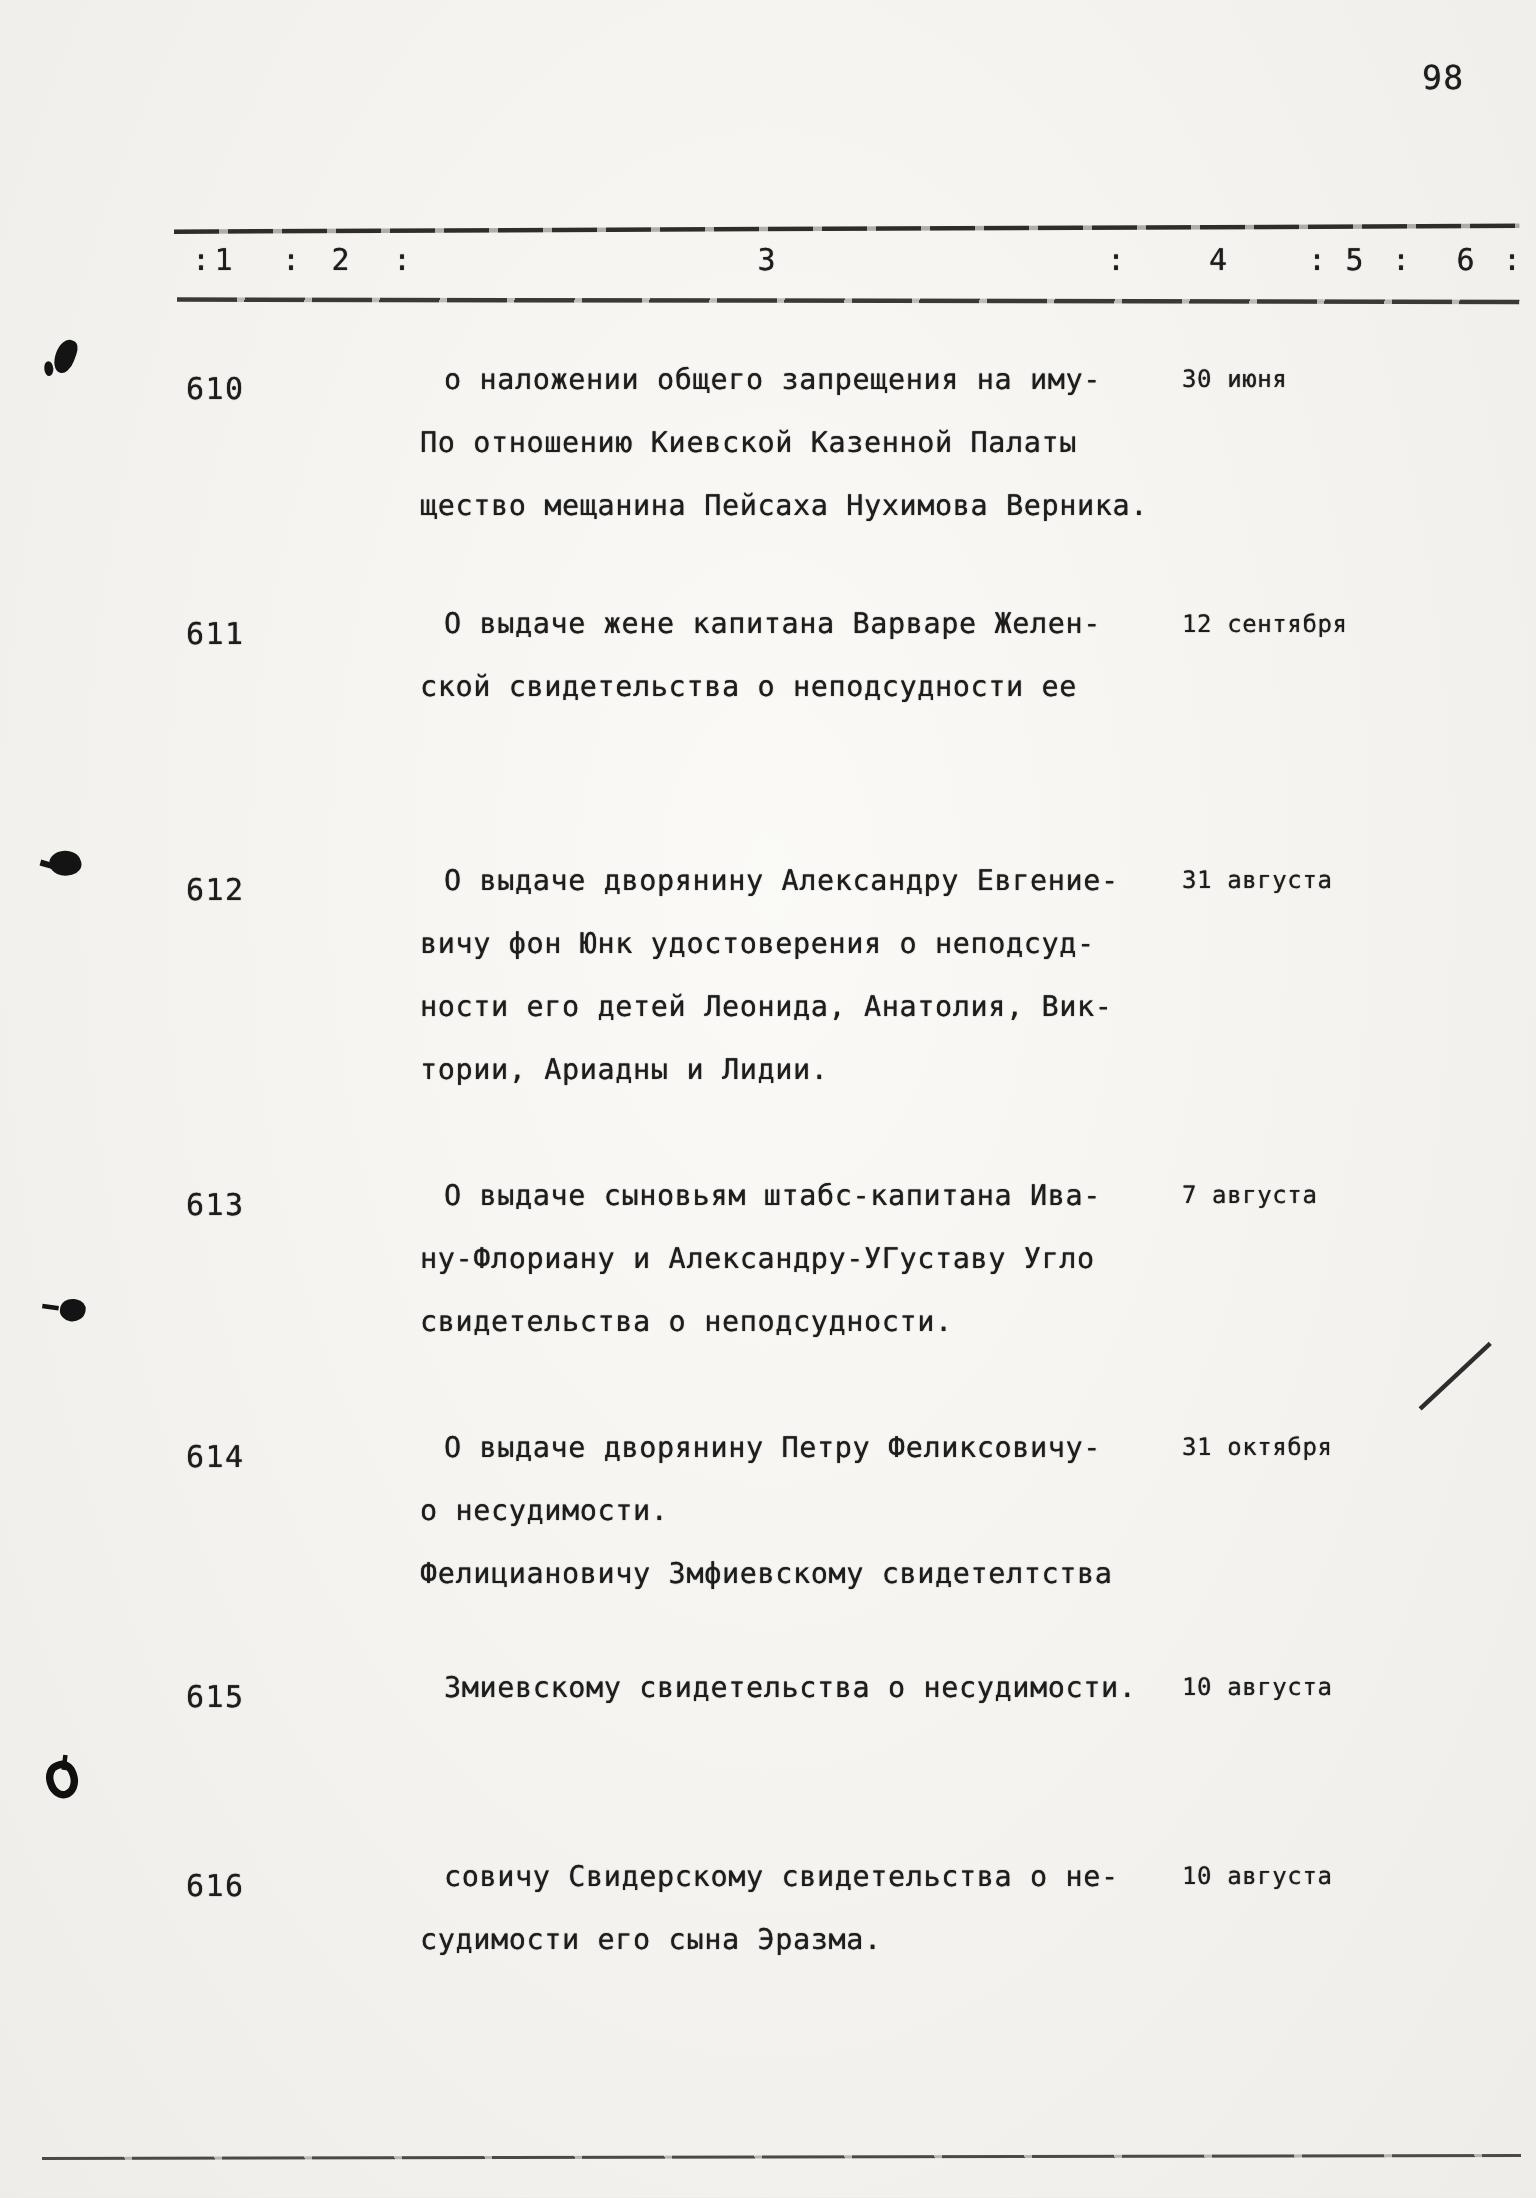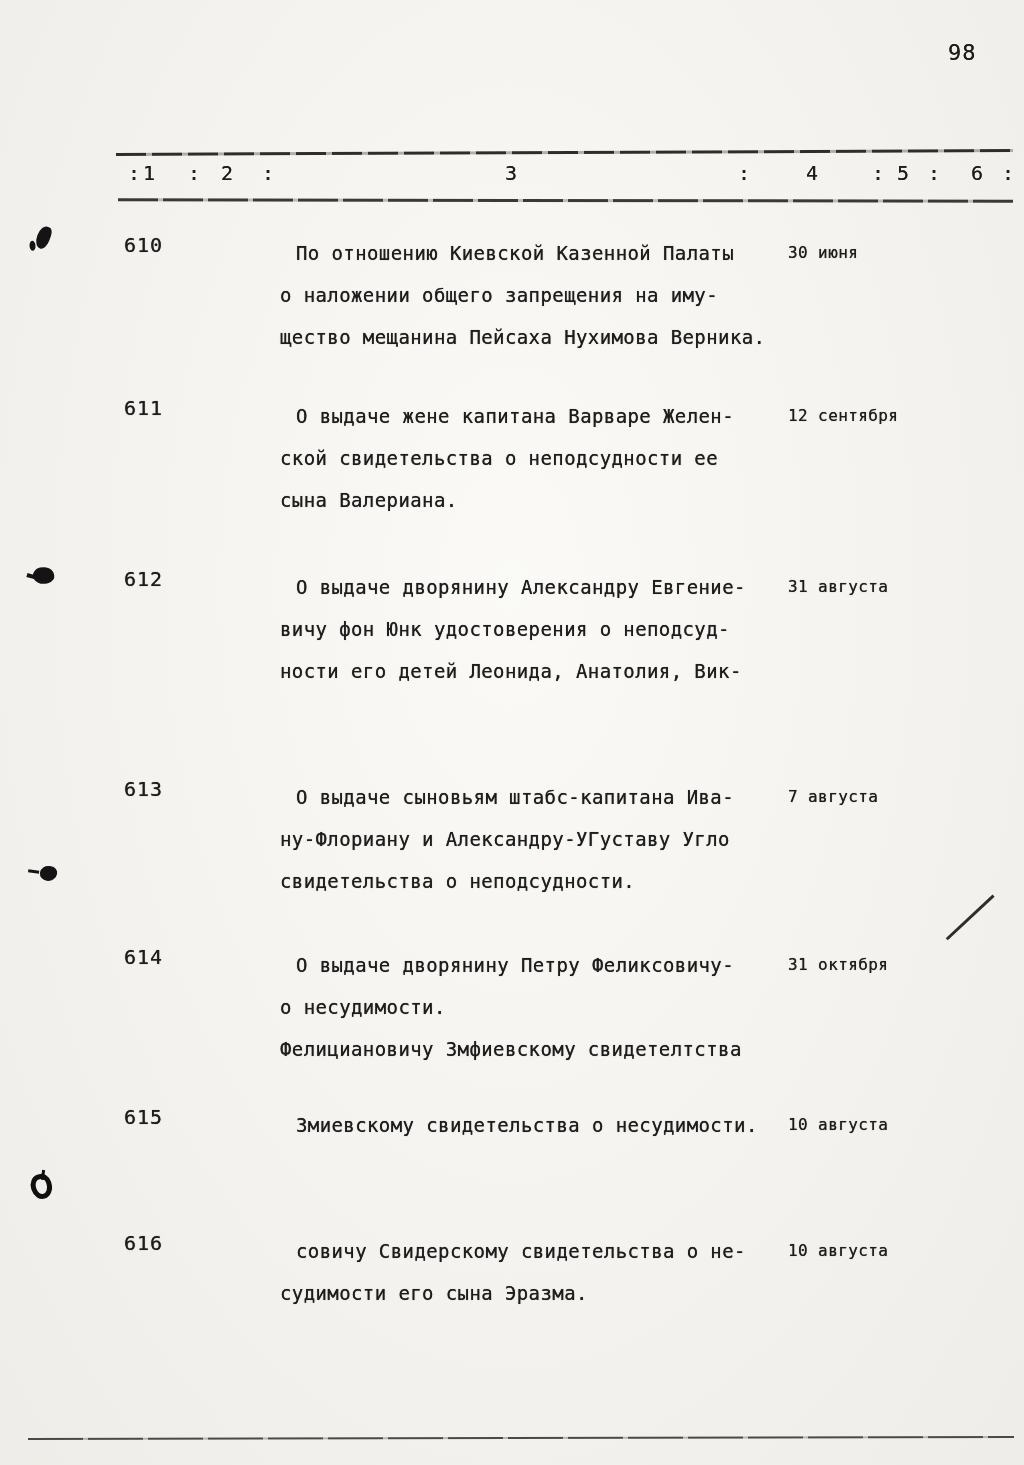--- a/index.html
+++ b/index.html
@@ -48,21 +48,21 @@
     font-size:20px; text-shadow:0 0 0.6px rgba(0,0,0,0.8); }
   .col-header span{ position:absolute; top:0; }
   .h-s1{left:128px}.h-c1{left:143px}.h-s2{left:188px}.h-c2{left:221px}
   .h-s3{left:262px}.h-c3{left:505px}.h-s4{left:738px}.h-c4{left:806px}
   .h-s5{left:872px}.h-c5{left:897px}.h-s6{left:928px}.h-c6{left:971px}
   .h-s7{left:1002px}
 
   
   .entry{ position:absolute; left:122px; width:892px; }
   .entry-num{
-    position:absolute; left:2px; top:1px;
+    position:absolute; left:2px; top:15px;
     font-size:20px; letter-spacing:1px;
     text-shadow:0 0 0.7px rgba(0,0,0,0.85);
   }
   .entry-lines{
     position:absolute; left:158px; top:0; width:505px;
     font-size:19px; line-height:42px; letter-spacing:0.4px;
     text-shadow:0 0 0.7px rgba(0,0,0,0.8);
     white-space:nowrap;
   }
   .entry-lines .line:first-child{ text-indent:16px; }
@@ -121,43 +121,43 @@
     <span class="h-s6">:</span>
     <span class="h-c6">6</span>
     <span class="h-s7">:</span>
   </div>
 
   <div class="rule rule-mid"></div>
 
   <div class="entry e-610">
     <div class="entry-num">610</div>
     <div class="entry-lines">
+      <div class="line">о наложении общего запрещения на иму-</div>
       <div class="line">По отношению Киевской Казенной Палаты</div>
-      <div class="line">о наложении общего запрещения на иму-</div>
       <div class="line">щество мещанина Пейсаха Нухимова Верника.</div>
     </div>
     <div class="entry-date">30 июня</div>
   </div>
 
   <div class="entry e-611">
     <div class="entry-num">611</div>
     <div class="entry-lines">
       <div class="line">О выдаче жене капитана Варваре Желен-</div>
       <div class="line">ской свидетельства о неподсудности ее</div>
-      <div class="line">сына Валериана.</div>
     </div>
     <div class="entry-date">12 сентября</div>
   </div>
 
   <div class="entry e-612">
     <div class="entry-num">612</div>
     <div class="entry-lines">
       <div class="line">О выдаче дворянину Александру Евгение-</div>
       <div class="line">вичу фон Юнк удостоверения о неподсуд-</div>
       <div class="line">ности его детей Леонида, Анатолия, Вик-</div>
+      <div class="line">тории, Ариадны и Лидии.</div>
     </div>
     <div class="entry-date">31 августа</div>
   </div>
 
   <div class="entry e-613">
     <div class="entry-num">613</div>
     <div class="entry-lines">
       <div class="line">О выдаче сыновьям штабс-капитана Ива-</div>
       <div class="line">ну-Флориану и Александру-УГуставу Угло</div>
       <div class="line">свидетельства о неподсудности.</div>

